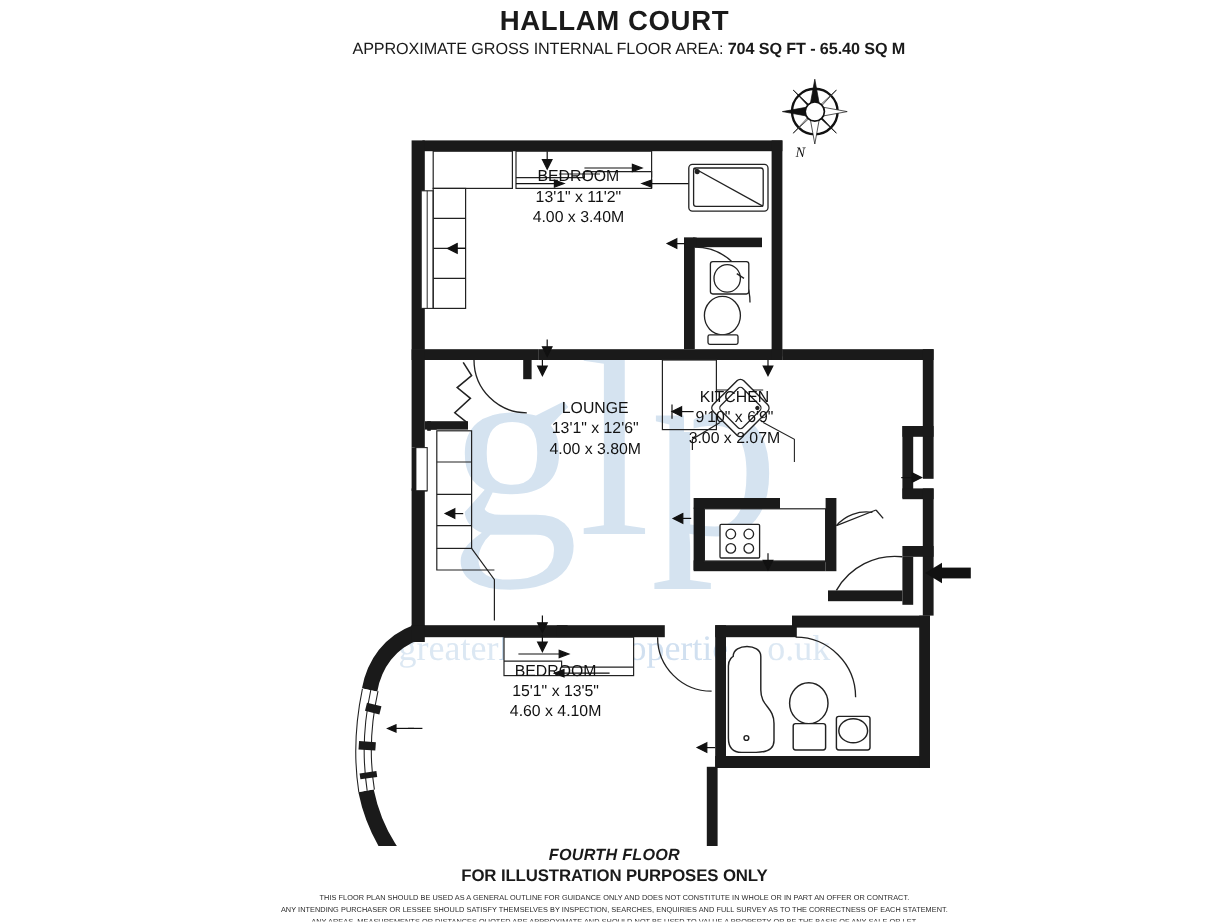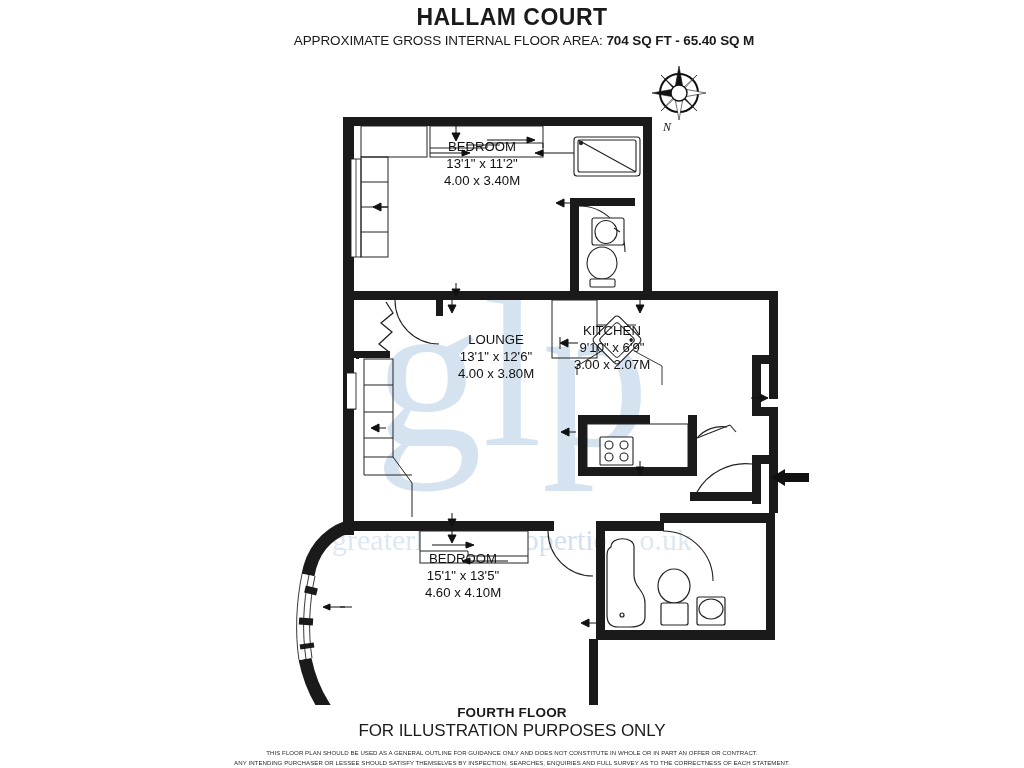--- a/index.html
+++ b/index.html
@@ -24,22 +24,22 @@
   }
   .area-line {
     font-size: 13.5px; color: #1a1a1a; margin-top: 4px;
     letter-spacing: -0.1px; white-space: nowrap;
   }
   .area-line .lead { font-weight: normal; margin-left: 24px; }
   .area-line .val { font-weight: bold; text-align: right; }
 
   
   .footer { position: absolute; left: 0; width: 1024px; text-align: center; }
-  .floor-label { font-size: 13.5px; font-weight: bold; color: #1a1a1a; letter-spacing: 0.2px; }
-  .illus-label { font-size: 17px; color: #1a1a1a; margin-top: 1px; letter-spacing: -0.1px; }
+  .floor-label { font-size: 13.5px; font-weight: bold; color: #1a1a1a; letter-spacing: 0.2px; font-style: italic; }
+  .illus-label { font-size: 14px; color: #1a1a1a; margin-top: 1px; letter-spacing: -0.1px; font-weight: bold; }
   .disclaimer { margin-top: 7px; }
   .disclaimer div {
     font-size: 6.1px; color: #2a2a2a; line-height: 1.62;
     letter-spacing: 0.05px; white-space: nowrap;
   }
 
   
   #plan-wrap { position: absolute; left: 0; top: 55px; width: 1024px; height: 650px; }
   svg { display: block; }
 

